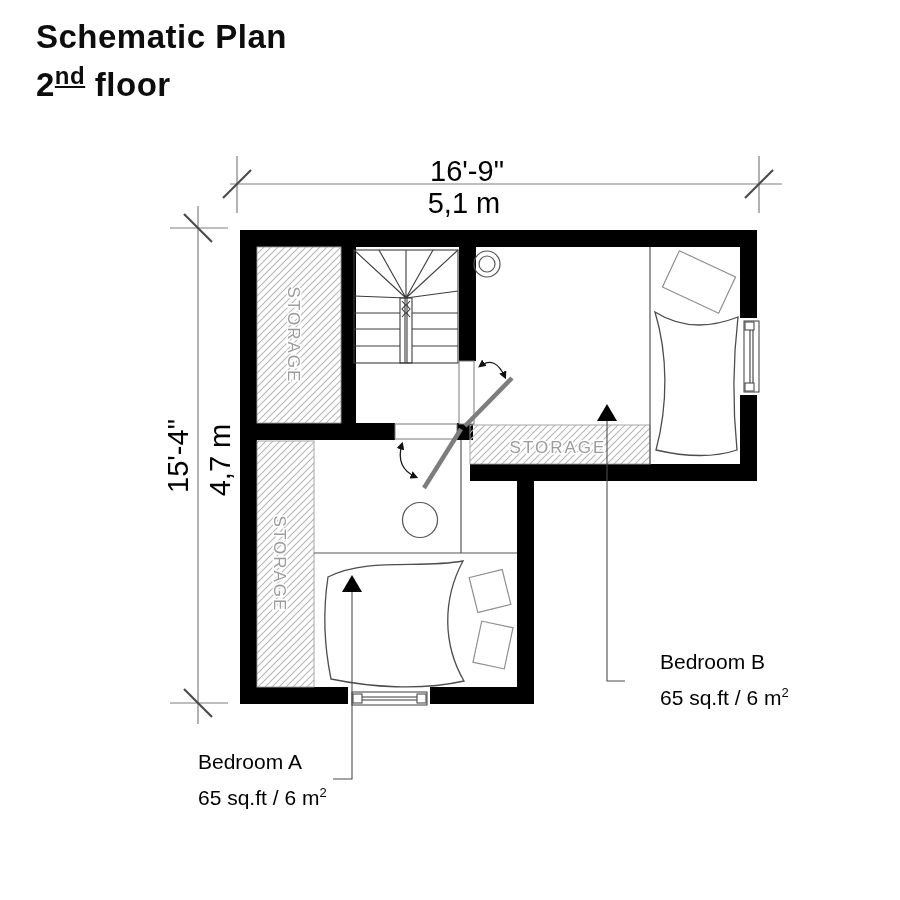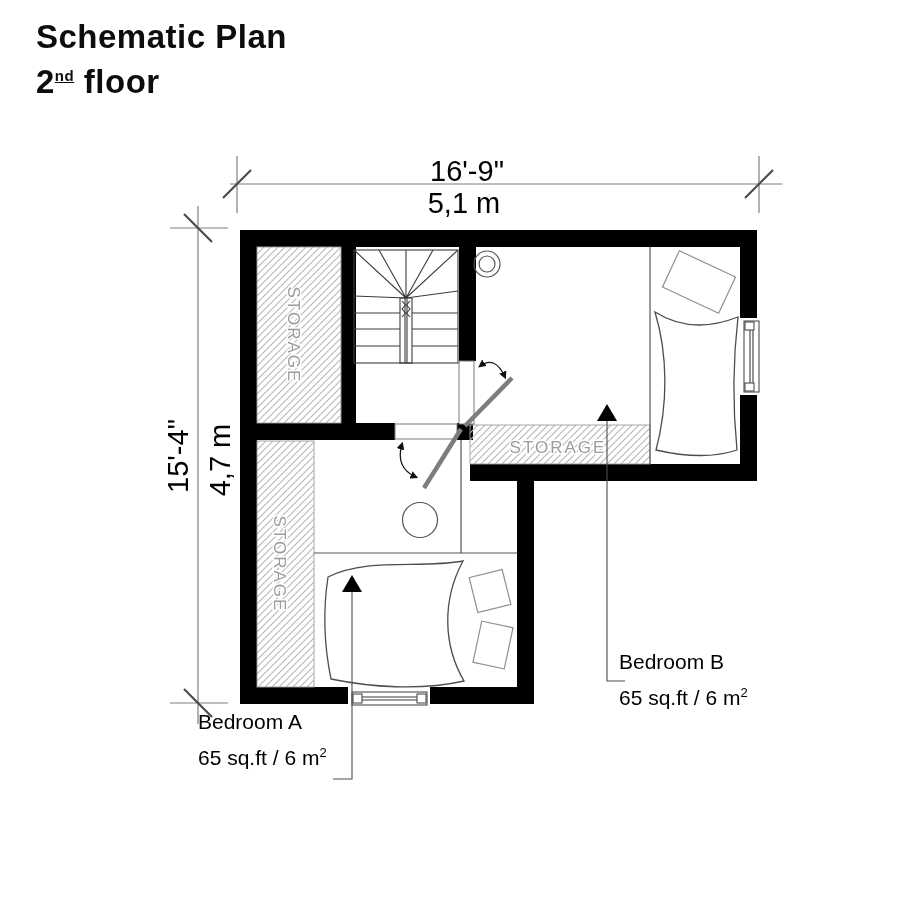--- a/index.html
+++ b/index.html
@@ -6,27 +6,27 @@
   body {
     width: 900px; height: 900px; position: relative; overflow: hidden;
     font-family: "Liberation Sans", sans-serif; color: #000;
   }
   svg { position: absolute; left: 0; top: 0; }
   .title {
     position: absolute; left: 36px; top: 17px;
     font-size: 33px; font-weight: bold; line-height: 39px; color: #0d0d0d;
     letter-spacing: 0.5px;
   }
-  .title sup { font-size: 15px; text-decoration: underline; }
+  .title sup { font-size: 24px; text-decoration: underline; }
   .room-label {
     position: absolute; font-size: 21px; line-height: 31px; color: #000;
   }
   .room-label sup { font-size: 13px; }
-  #label-bedroom-a { left: 198px; top: 706px; }
-  #label-bedroom-b { left: 619px; top: 646px; }
+  #label-bedroom-a { left: 198px; top: 746px; }
+  #label-bedroom-b { left: 660px; top: 646px; }
   .dim-text { font-size: 29px; fill: #000; }
   .storage-text {
     font-size: 17px; fill: #9c9c9c; letter-spacing: 2px;
     paint-order: stroke; stroke: #ffffff; stroke-width: 3px;
   }
   .wall { fill: #000; }
   .hatch-area { fill: url(#hatch); stroke: #9e9e9e; stroke-width: 0.9; }
   .thin { stroke: #565656; stroke-width: 1.2; fill: none; }
   .stair-line { stroke: #3c3c3c; stroke-width: 1.1; fill: none; }
   .frame { stroke: #3c3c3c; stroke-width: 1; fill: #ffffff; }

